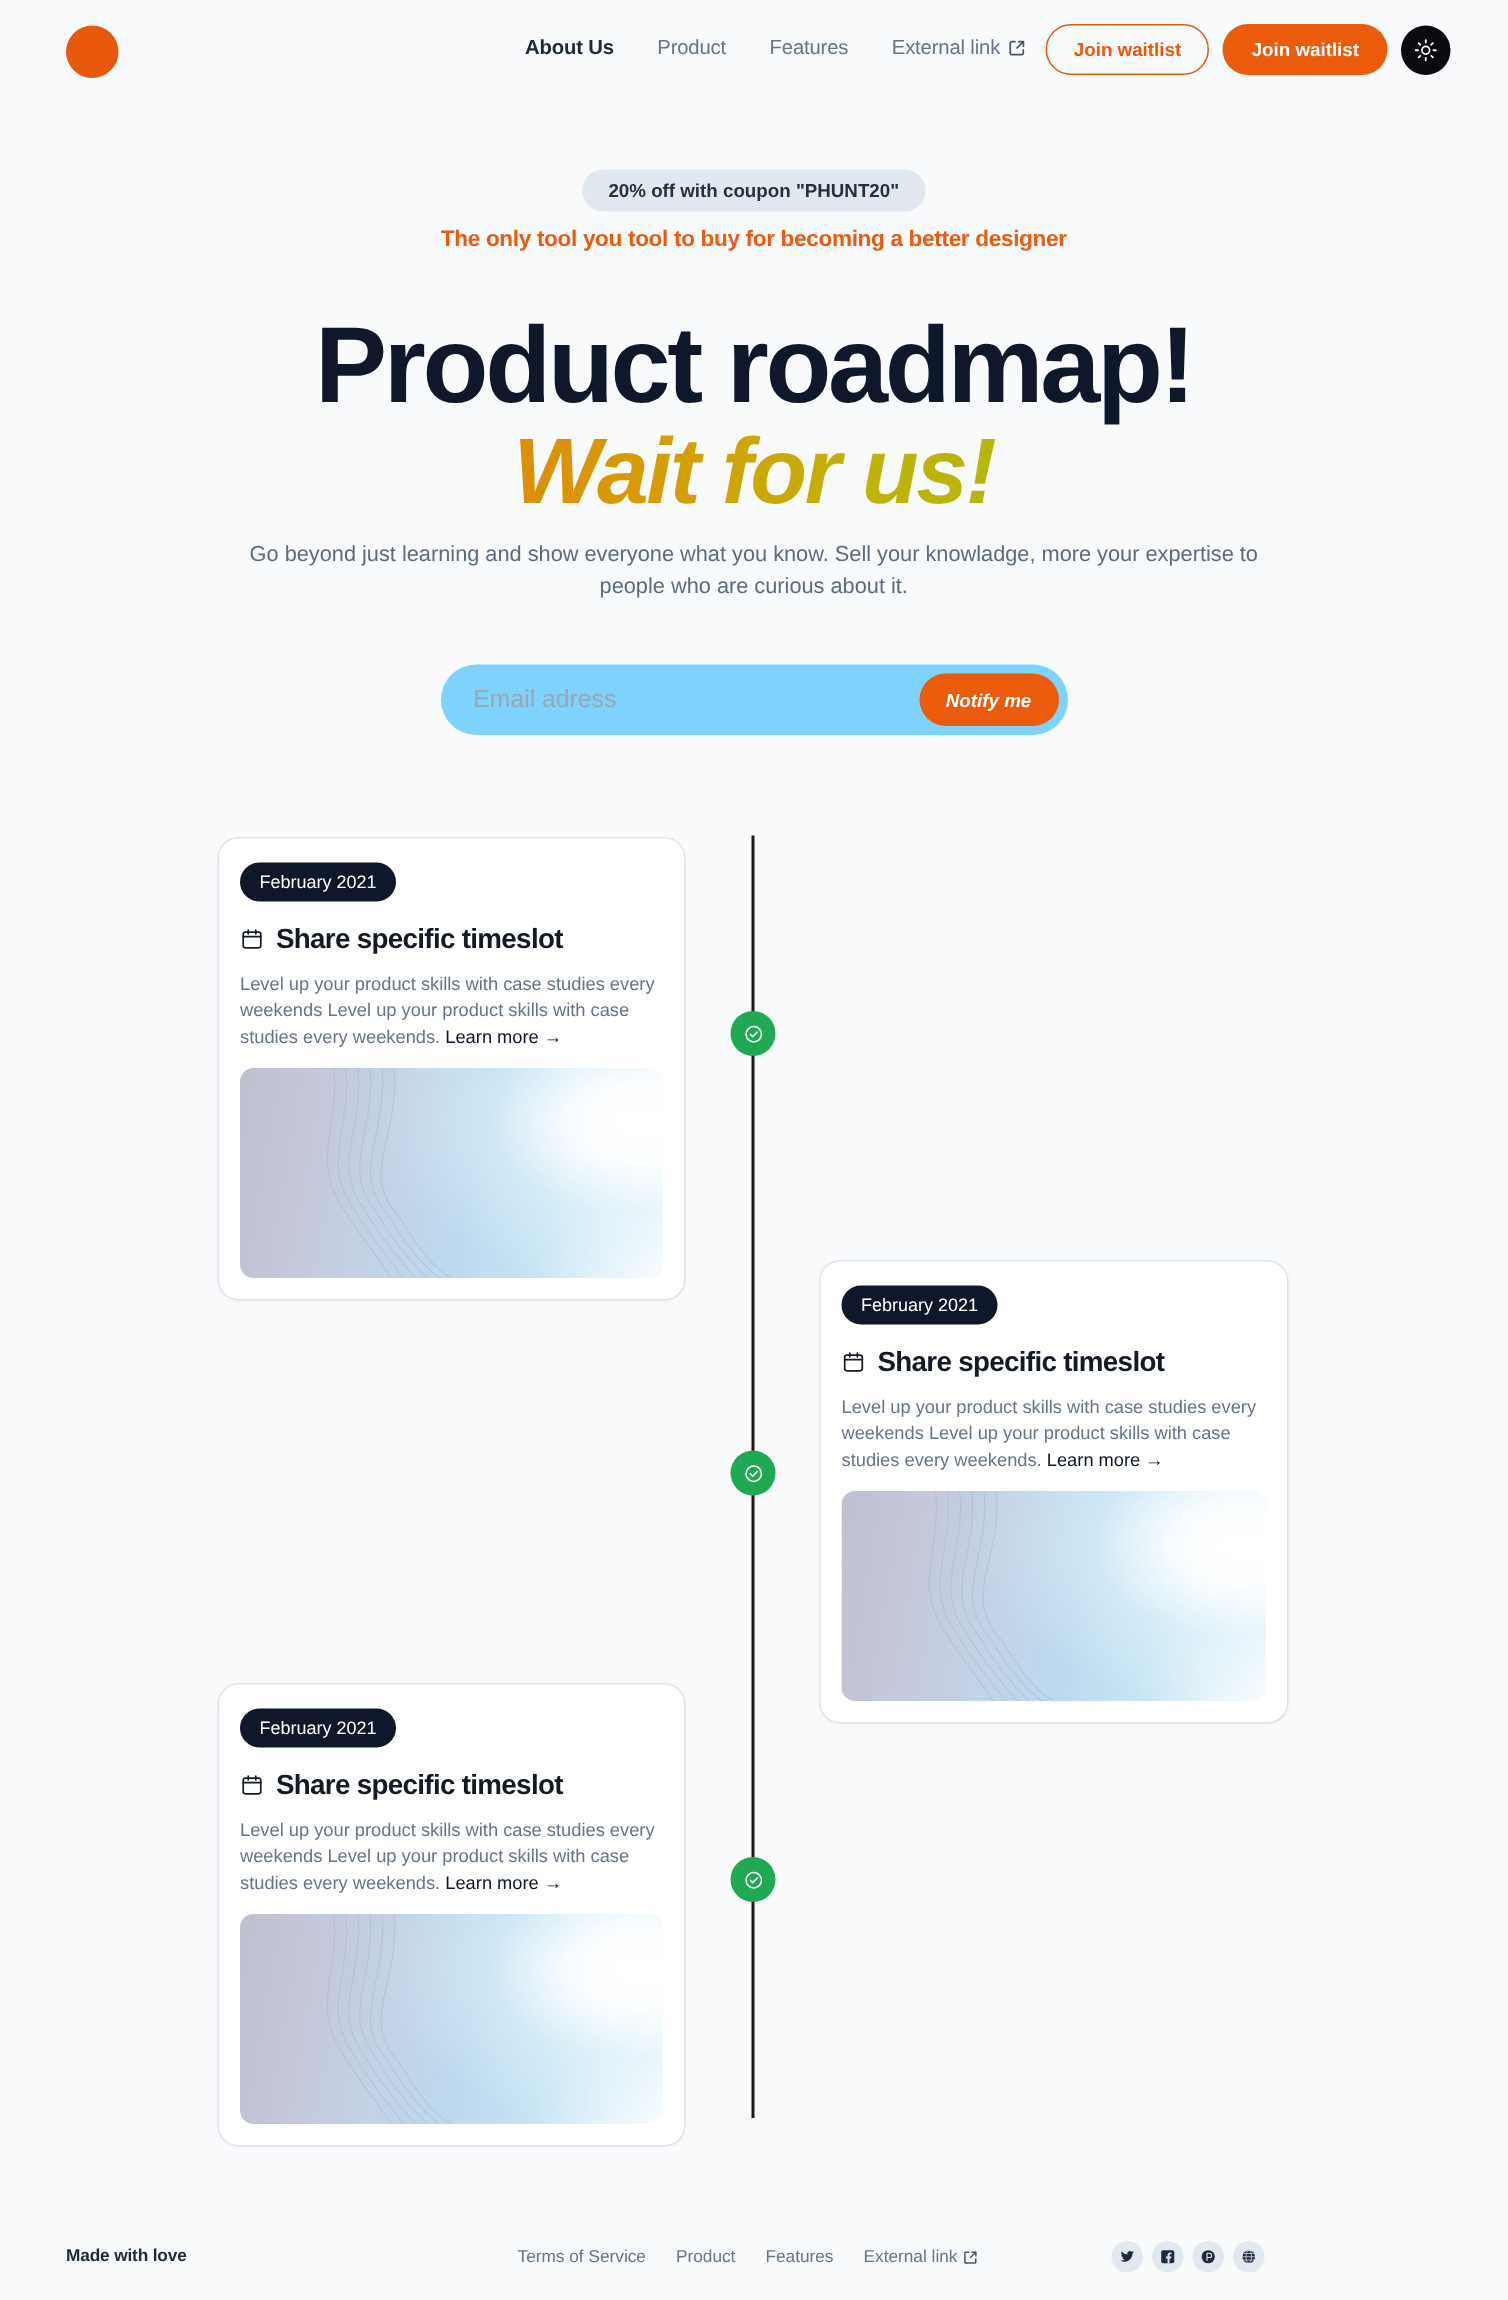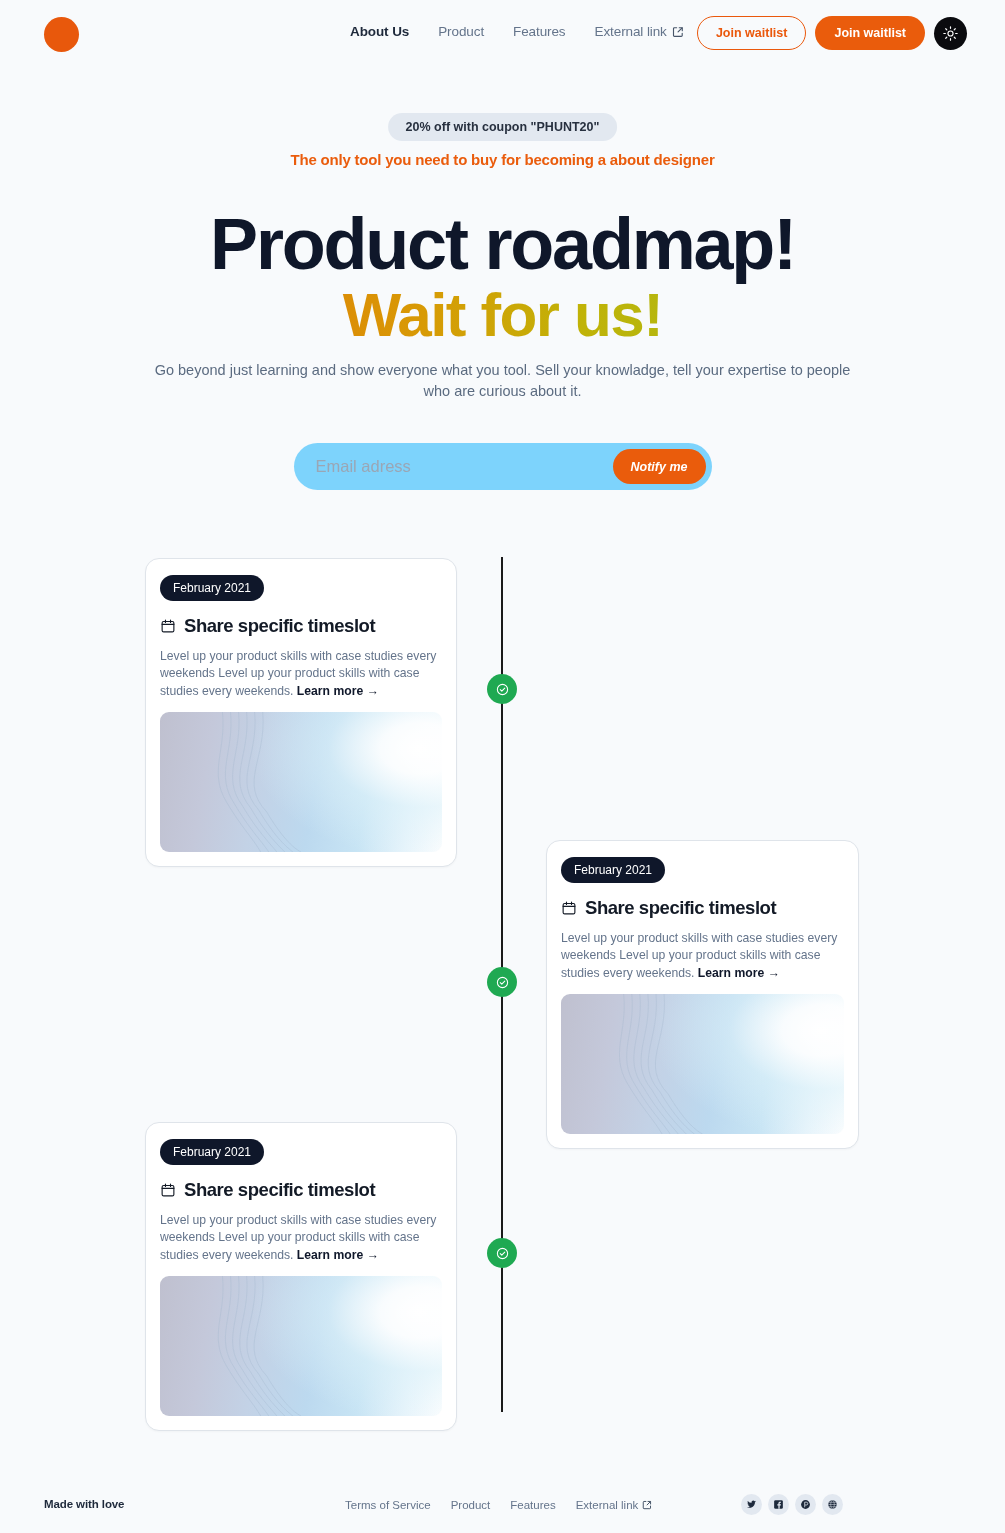--- a/index.html
+++ b/index.html
@@ -153,20 +153,21 @@
     width: 100%;
     text-align: center;
     font-size: 62px;
     font-weight: 700;
     letter-spacing: -1.6px;
     line-height: 1.05;
     background: linear-gradient(90deg,#ea5a0b 0%, #d89a05 42%, #c0b307 58%, #8cc22c 100%);
     -webkit-background-clip: text;
     background-clip: text;
     color: transparent;
+    font-style: italic;
     -webkit-text-fill-color: transparent;
   }
   .subtitle {
     position: absolute;
     top: 360px;
     left: 50%;
     transform: translateX(-50%);
     width: 700px;
     text-align: center;
     color: #5b6b80;
@@ -268,21 +269,21 @@
   }
   .cal-icon { display: block; flex: none; }
   .card-body {
     margin-top: 11px;
     color: #64748b;
     font-size: 12.2px;
     line-height: 1.42;
   }
   .learn-more {
     color: #0f172a;
-    font-weight: 700;
+    font-weight: 400;
     text-decoration: none;
     white-space: nowrap;
   }
   .card-img {
     margin-top: 12px;
     height: 140px;
     border-radius: 9px;
     position: relative;
     overflow: hidden;
     background:
@@ -373,24 +374,24 @@
           <g stroke="#ffffff" stroke-width="1.7" stroke-linecap="round">
             <path d="M12 2.6v2.1M12 19.3v2.1M2.6 12h2.1M19.3 12h2.1M5.3 5.3l1.5 1.5M17.2 17.2l1.5 1.5M18.7 5.3l-1.5 1.5M6.8 17.2l-1.5 1.5"></path>
           </g>
         </svg>
       </button>
     </div>
   </div>
 
   <div class="hero">
     <div class="coupon">20% off with coupon "PHUNT20"</div>
-    <div class="tagline">The only tool you need to buy for becoming a about designer</div>
+    <div class="tagline">The only tool you tool to buy for becoming a better designer</div>
     <h1 class="headline">Product roadmap!</h1>
     <div class="headline-2">Wait for us!</div>
-    <p class="subtitle">Go beyond just learning and show everyone what you tool. Sell your knowladge, tell your expertise to people who are curious about it.</p>
+    <p class="subtitle">Go beyond just learning and show everyone what you know. Sell your knowladge, more your expertise to people who are curious about it.</p>
 
     <form class="email-form">
       <input class="email-input" type="text" placeholder="Email adress" style="">
       <button class="notify-btn">Notify me</button>
     </form>
   </div>
 
   <div class="timeline">
     <div class="timeline-line"></div>
 

